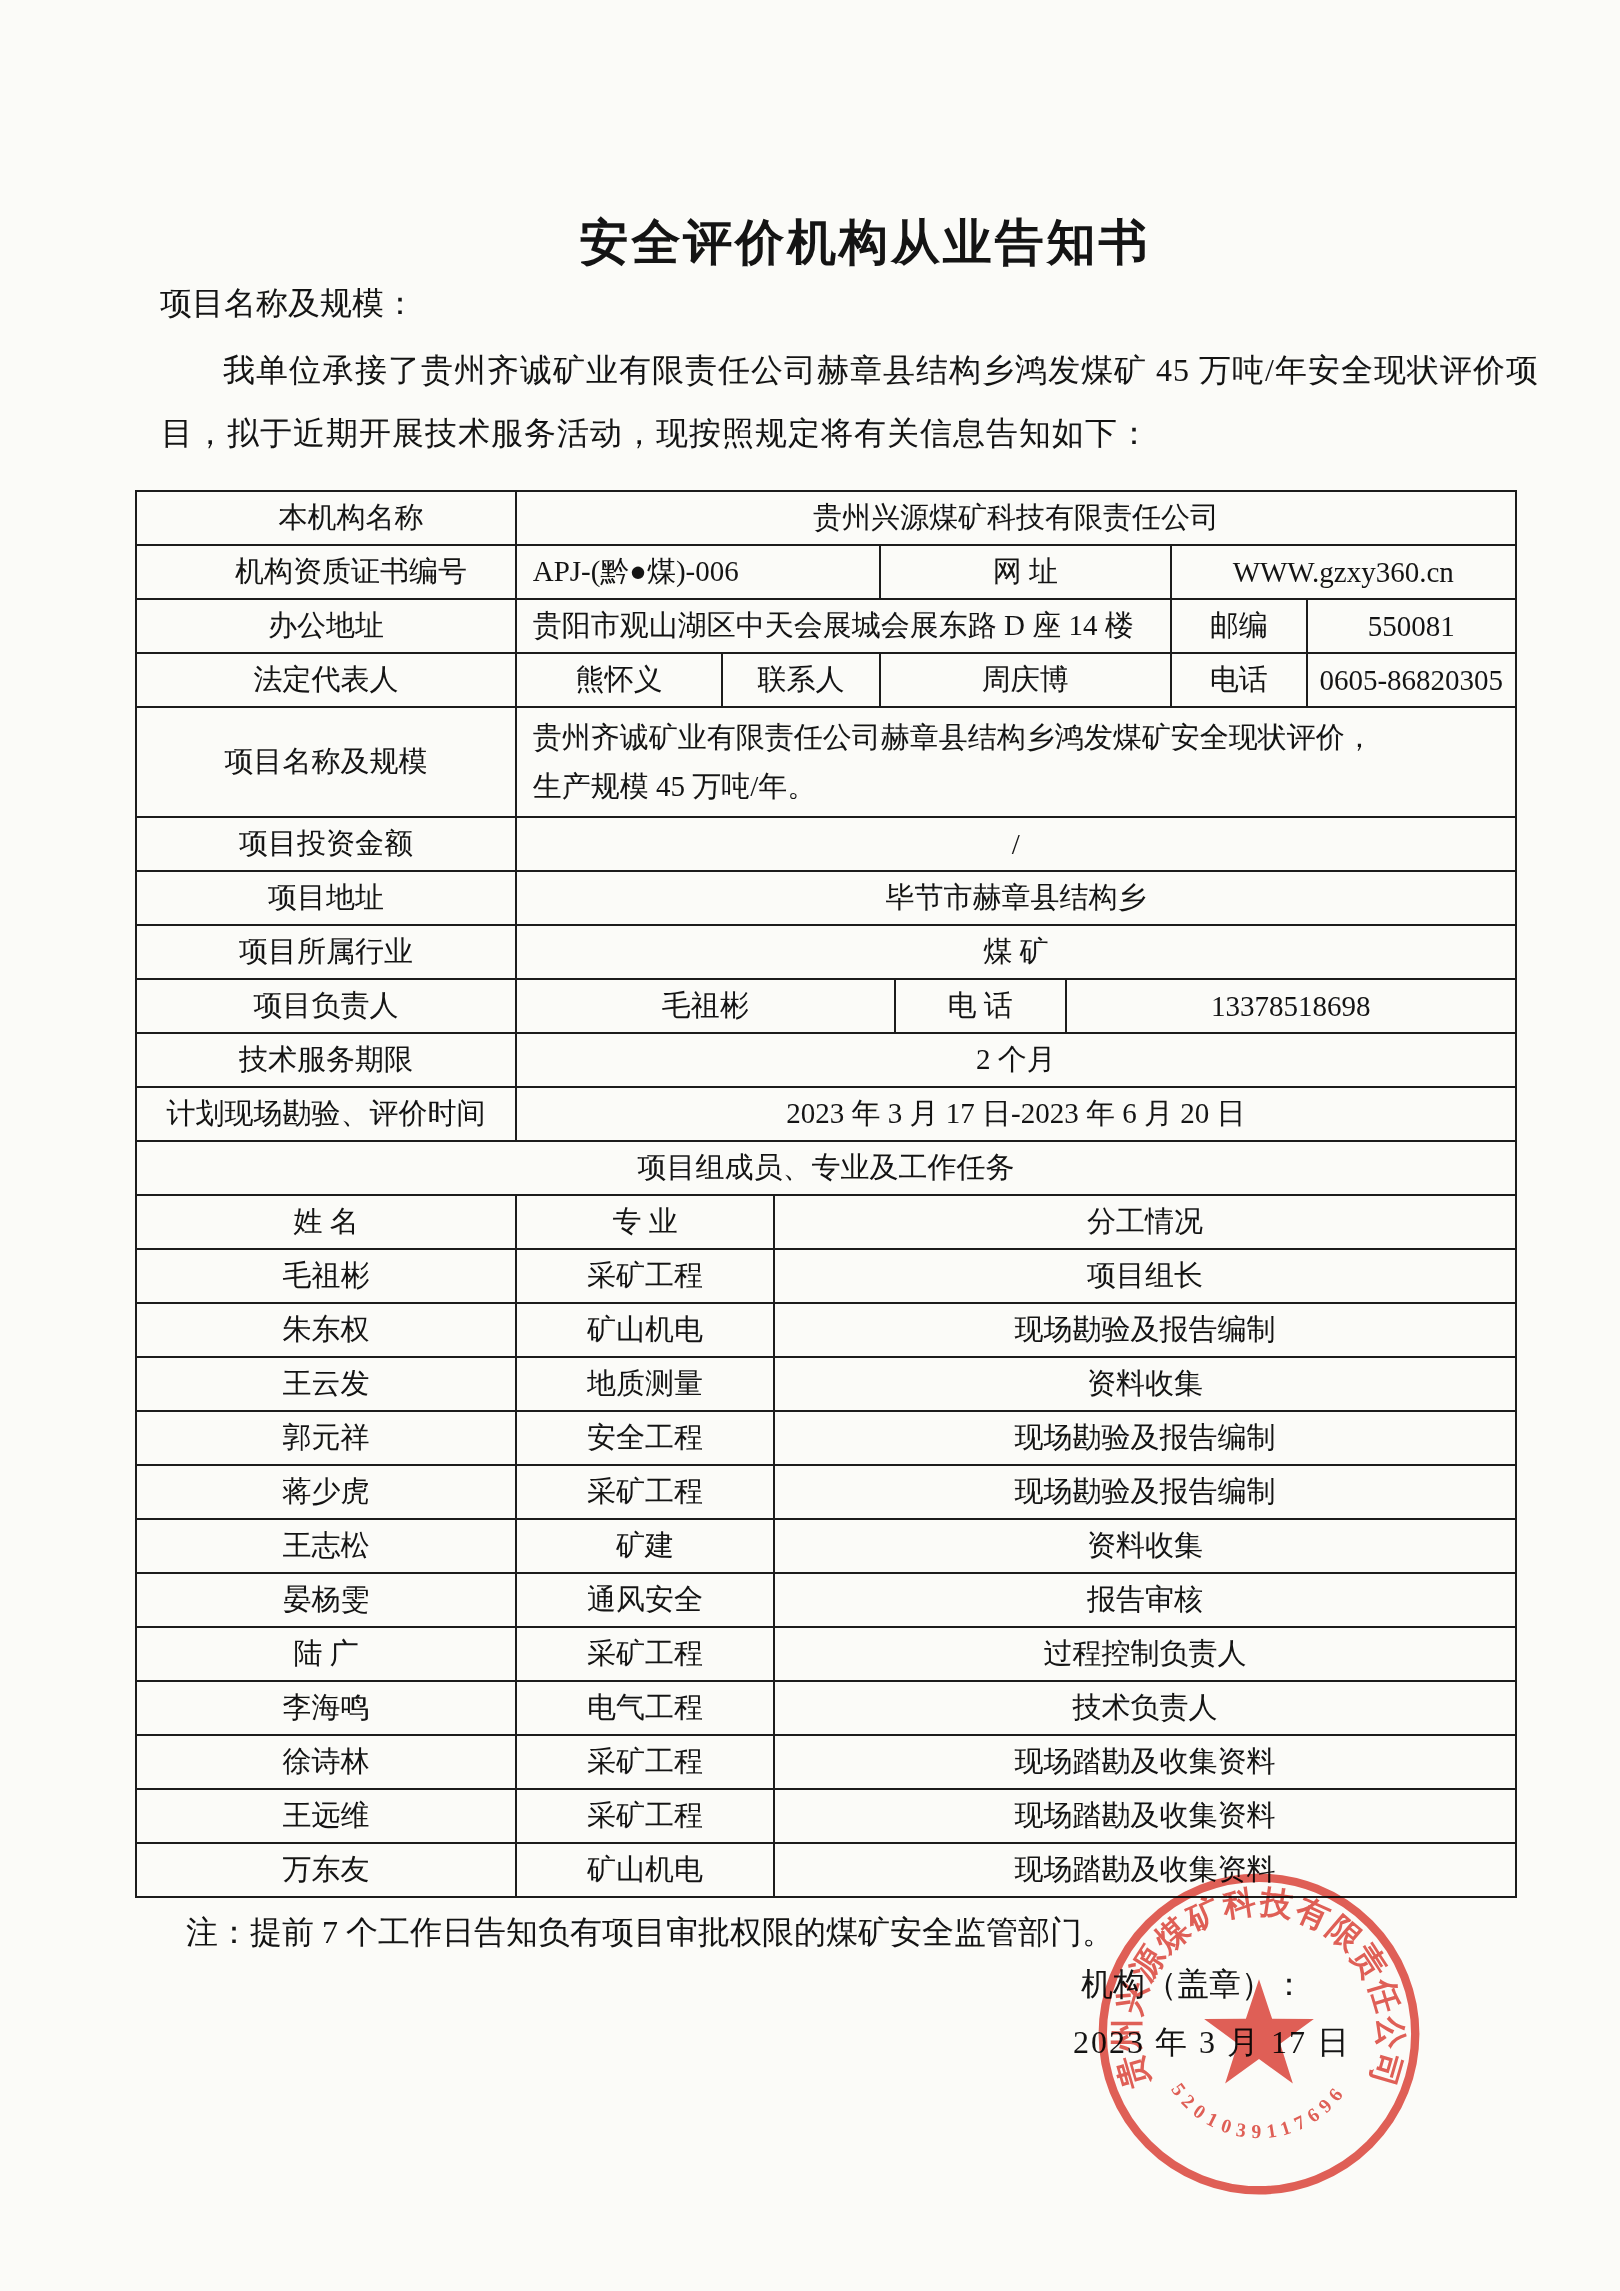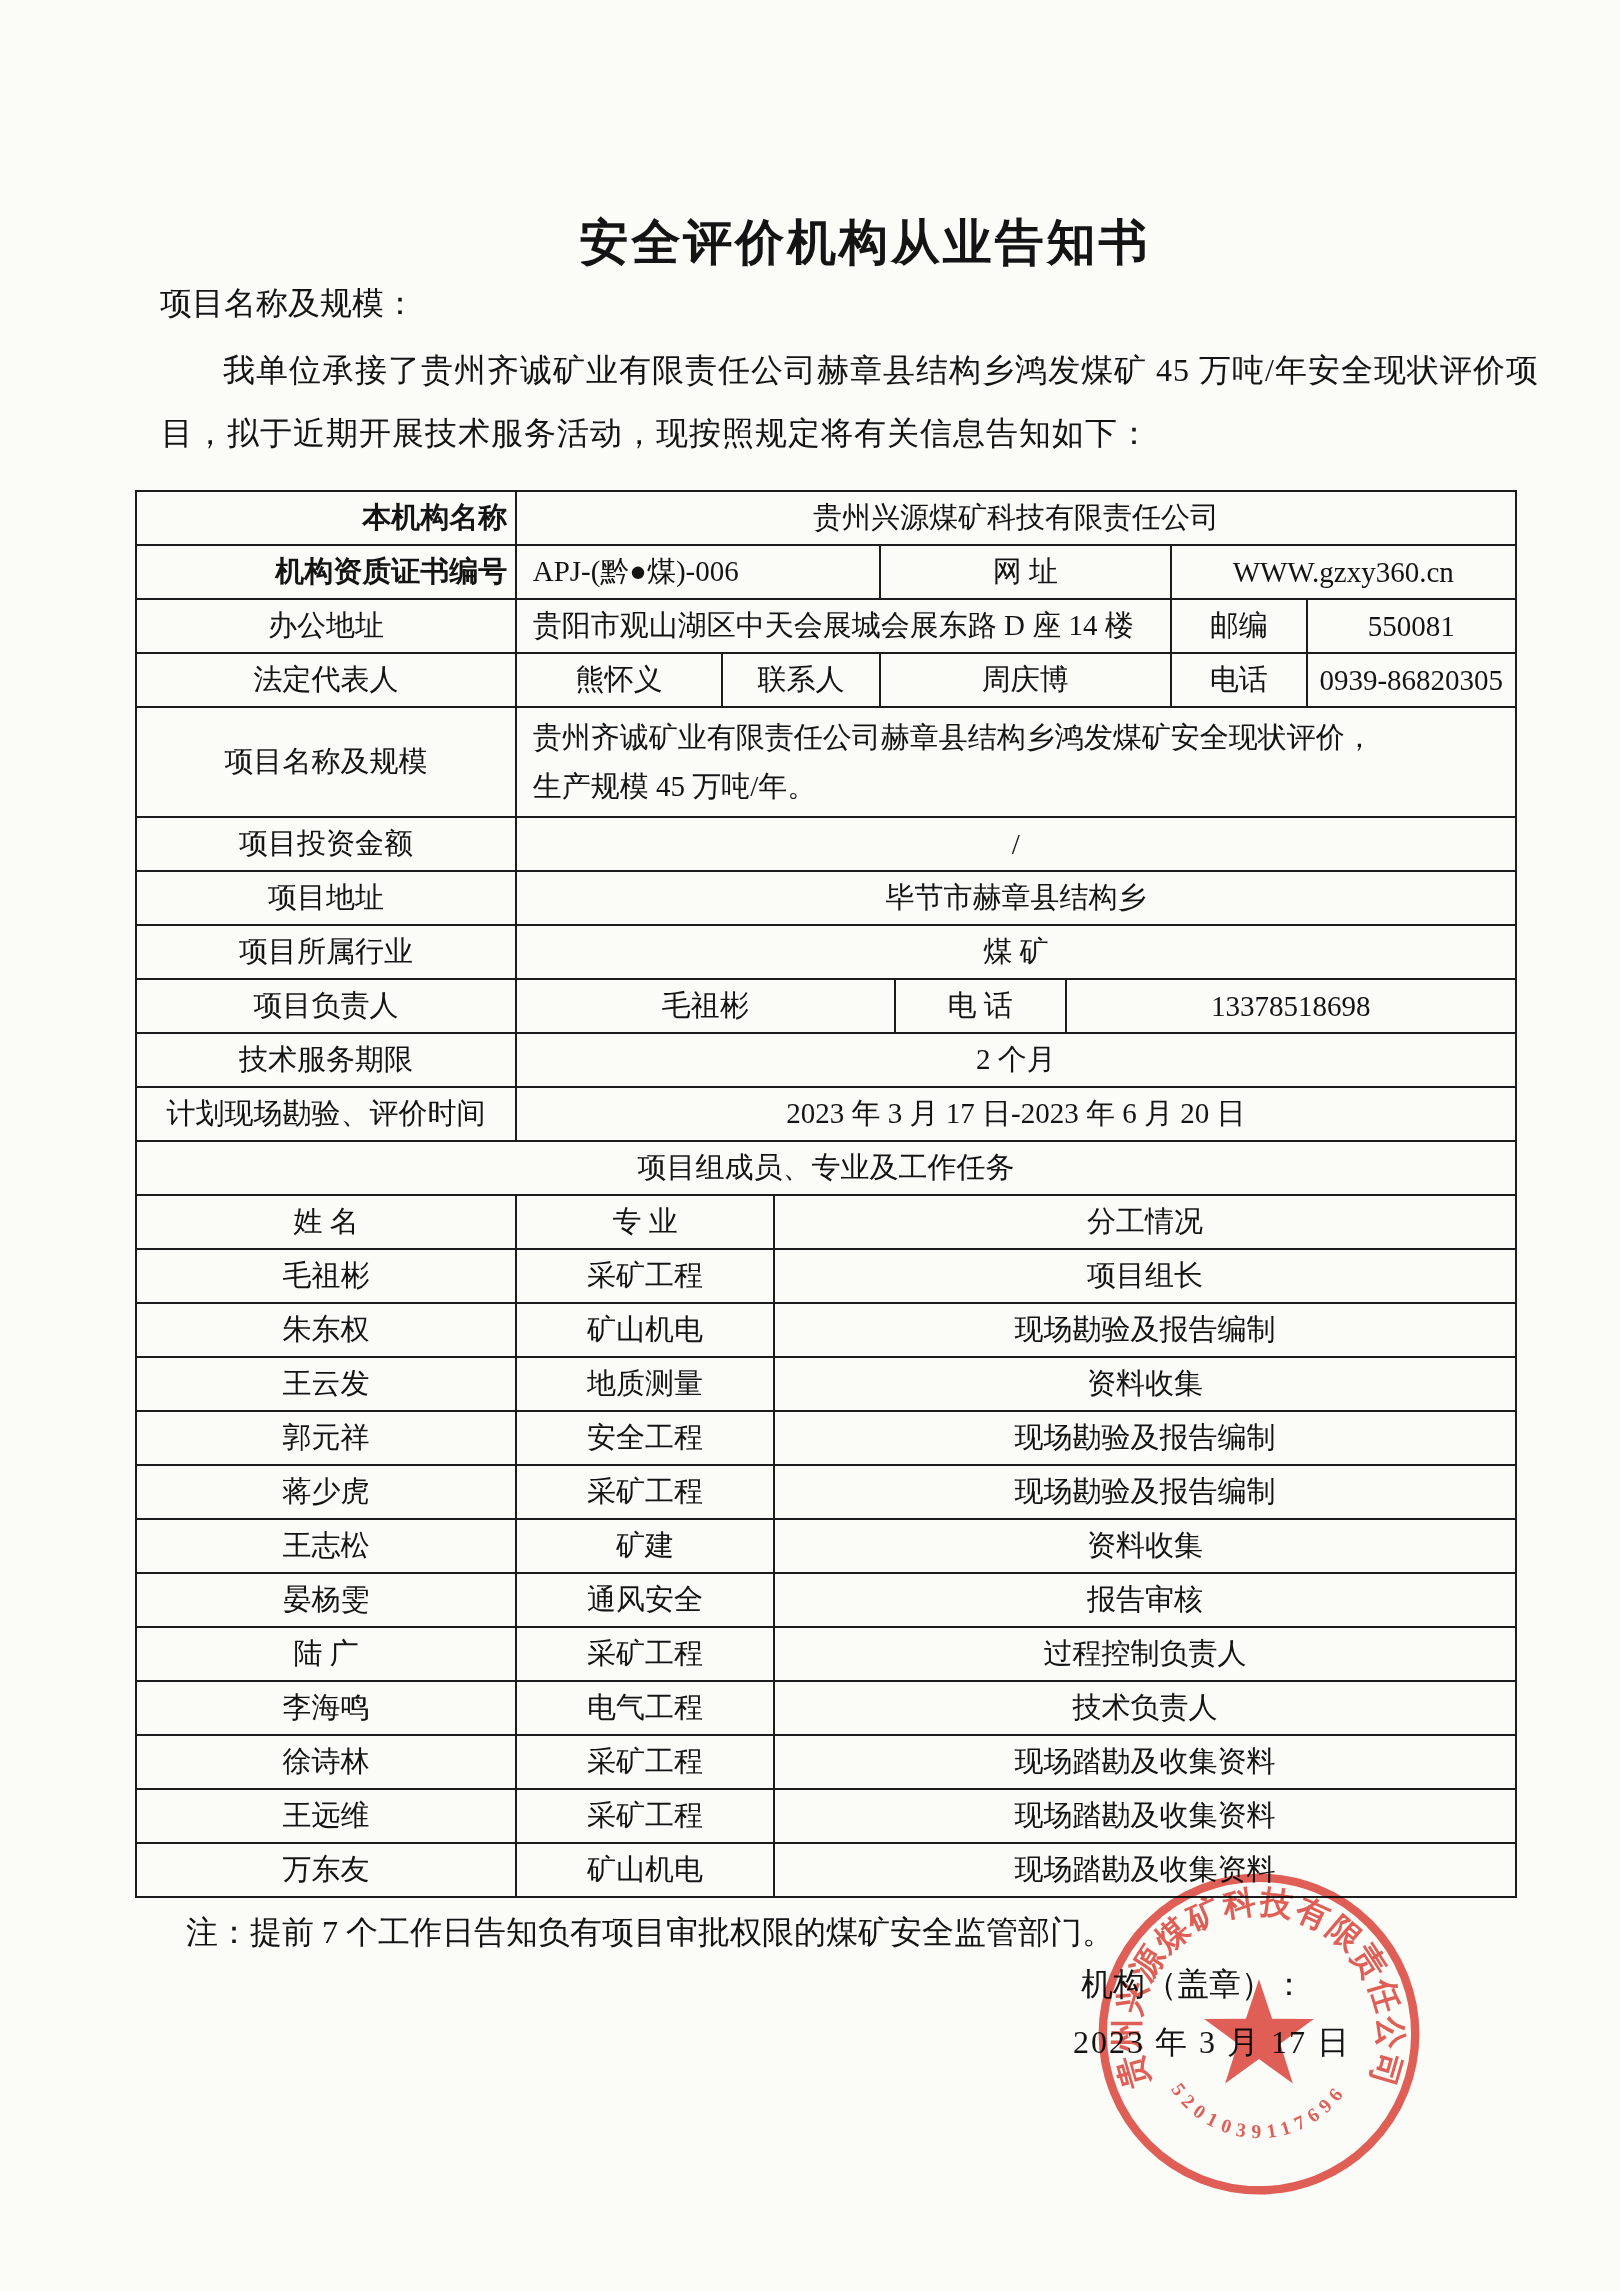--- a/index.html
+++ b/index.html
@@ -39,21 +39,21 @@
     text-align:center;
     vertical-align:middle;
     height:54px;
     box-sizing:border-box;
     padding:2px 7.8px;
     overflow:hidden;
     white-space:nowrap;
   }
   table.info tr.tall td{height:110px;}
   table.info td.left{text-align:left;padding-left:15.7px;}
-  table.info td.label-left{text-align:right;padding-left:58px;font-weight:bold;}
+  table.info td.label-left{text-align:center;padding-left:58px;}
   table.info td .pline{line-height:49px;white-space:nowrap;}
 
   .note{
     position:absolute;top:1911px;left:186px;
     font-size:32px;white-space:nowrap;
   }
   .sig-label{
     position:absolute;top:1963px;left:1081px;
     font-size:32px;white-space:nowrap;
   }
@@ -114,21 +114,21 @@
       <td>邮编</td>
       <td>550081</td>
     </tr>
 
     <tr>
       <td>法定代表人</td>
       <td>熊怀义</td>
       <td colspan="2">联系人</td>
       <td colspan="3">周庆博</td>
       <td>电话</td>
-      <td>0939-86820305</td>
+      <td>0605-86820305</td>
     </tr>
 
     <tr class="tall">
       <td>项目名称及规模</td>
       <td colspan="8" class="left">
         <div class="pline">贵州齐诚矿业有限责任公司赫章县结构乡鸿发煤矿安全现状评价，</div>
         <div class="pline">生产规模 45 万吨/年。</div>
       </td>
     </tr>
 

